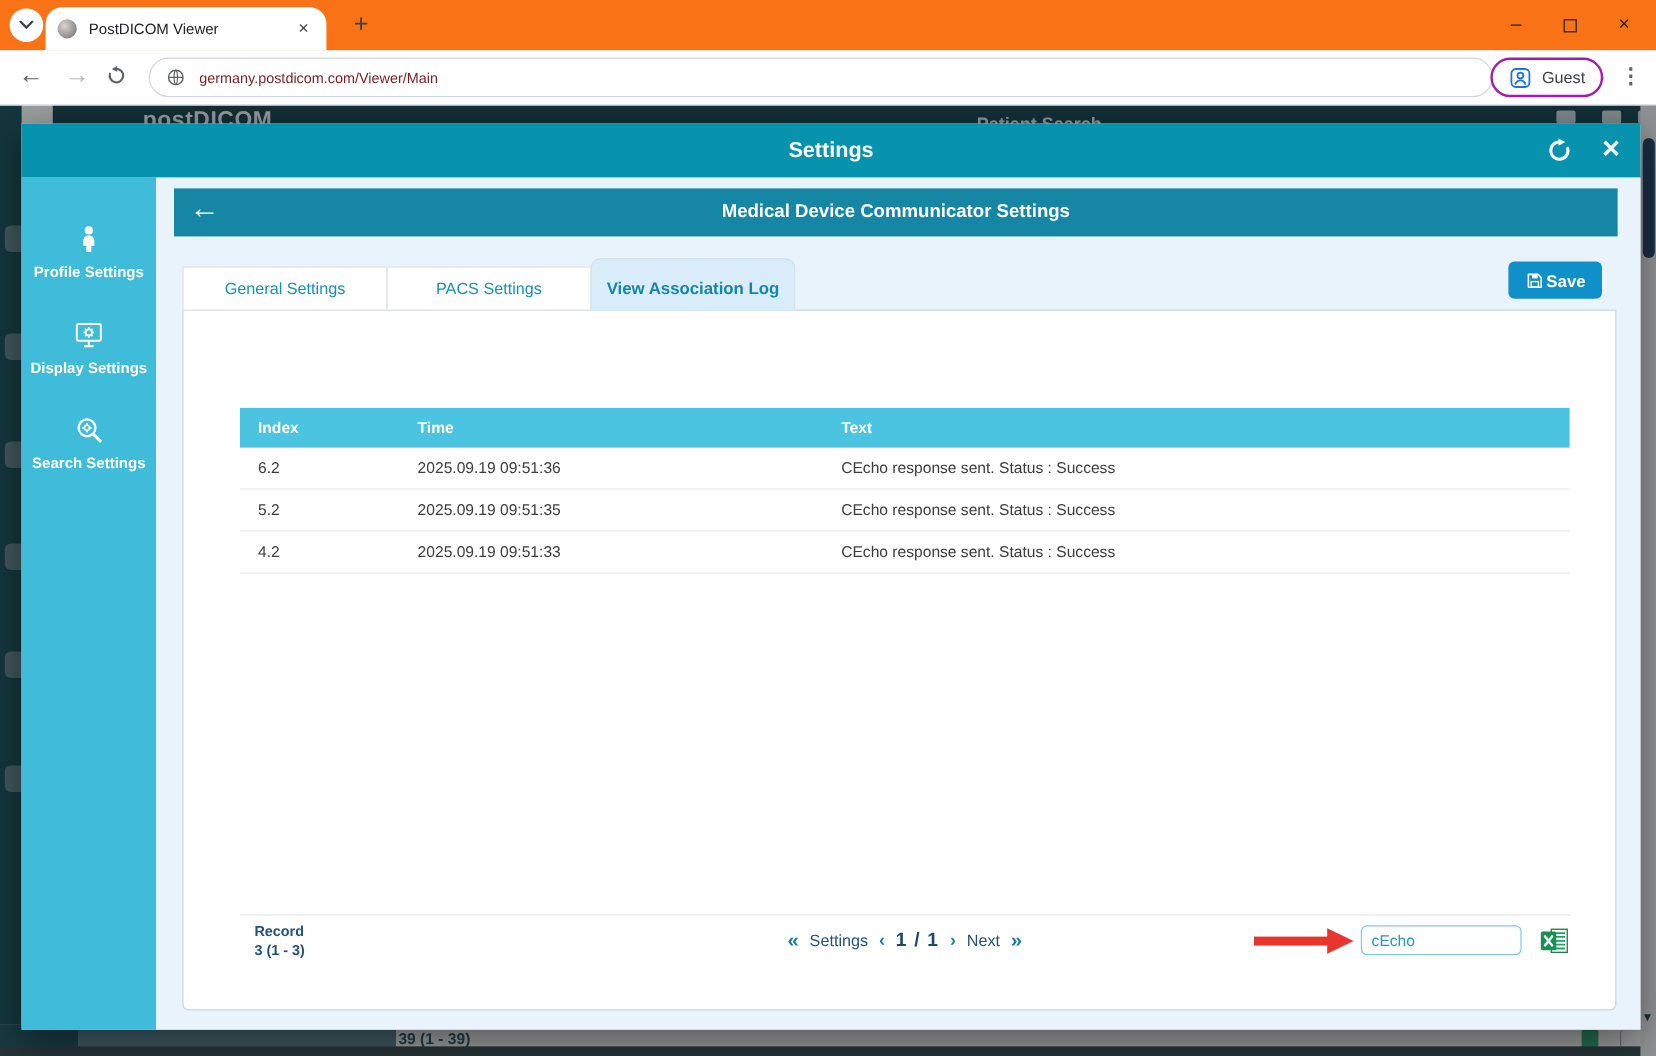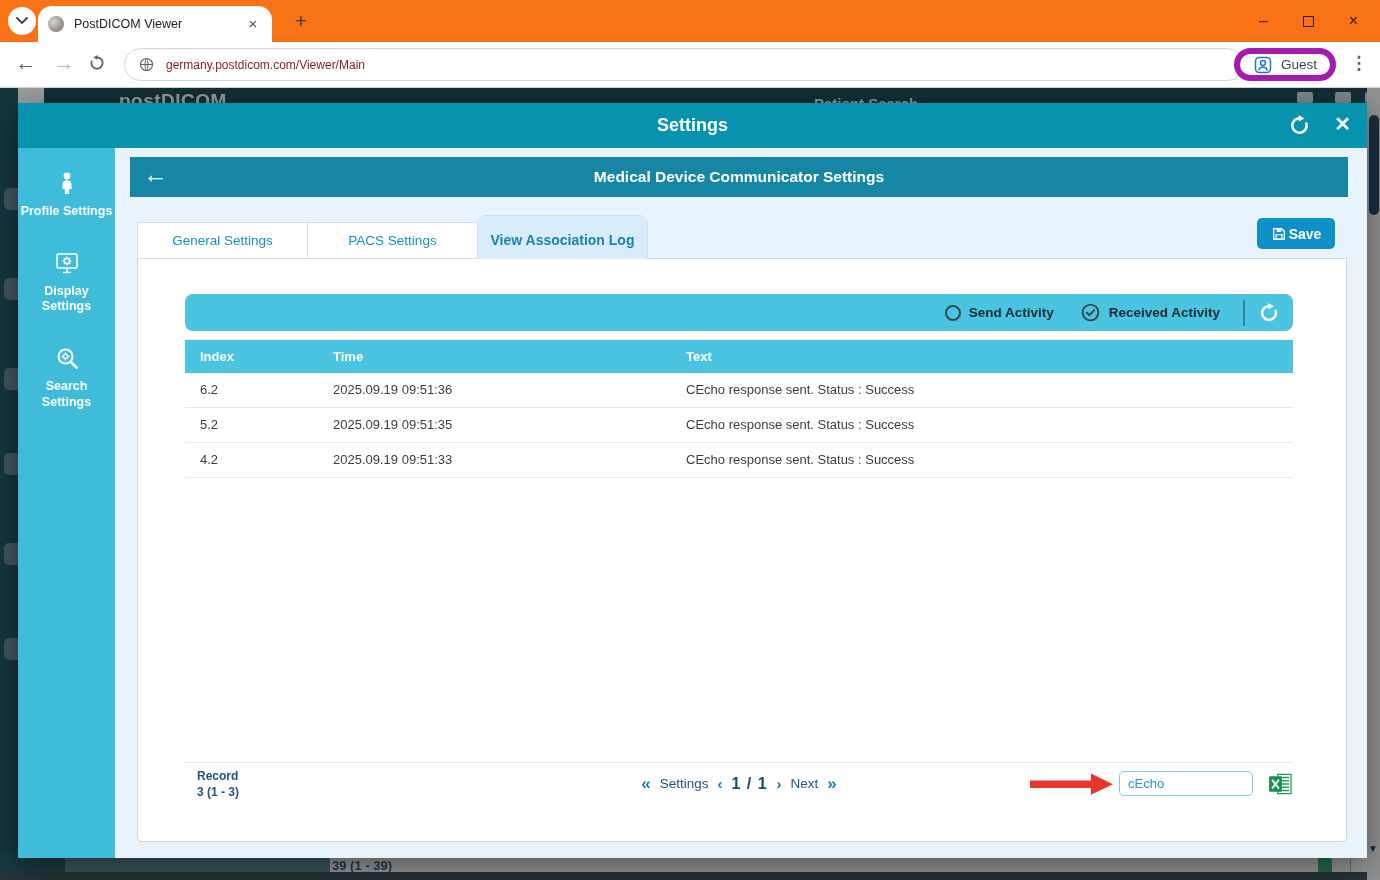--- a/index.html
+++ b/index.html
@@ -15,21 +15,21 @@
   .tab-title { font-size:12.5px; color:#202124; flex:1; white-space:nowrap; overflow:hidden; }
   .tab-close { width:18px; height:18px; line-height:17px; text-align:center; font-size:15px; color:#45484d; border-radius:50%; }
   .newtab-btn { position:absolute; left:288px; top:8px; width:26px; height:26px; font-size:21px; line-height:25px; text-align:center; color:#3c4043; }
   .win-controls { position:absolute; right:4px; top:0; height:42px; display:flex; align-items:center; }
   .win-btn { width:45px; height:32px; display:flex; align-items:center; justify-content:center; font-size:16px; color:#202124; }
   .win-max { width:11px; height:11px; border:1.5px solid #202124; }
   .toolbar { position:absolute; left:0; top:42px; width:1380px; height:46px; background:#fff; border-bottom:1px solid #ccd1d8; }
   .nav-glyph { position:absolute; top:9px; font-size:21px; color:#5f6368; width:28px; text-align:center; }
   .url-bar { position:absolute; left:124px; top:6px; width:1120px; height:33px; border:1px solid #d2d5db; border-radius:17px; background:#fff; display:flex; align-items:center; padding-left:13px; gap:11px; }
   .url-text { font-size:12px; color:#7f1d1d; }
-  .guest-btn { position:absolute; right:44px; top:6px; height:33px; border:6px solid #a21caf; border-radius:17px; display:flex; align-items:center; padding:0 13px; gap:8px; background:#fff; }
+  .guest-btn { position:absolute; right:44px; top:6px; height:33px; border:2px solid #a21caf; border-radius:17px; display:flex; align-items:center; padding:0 13px; gap:8px; background:#fff; }
   .guest-label { font-size:13.5px; color:#3c4043; }
   .menu-dots { position:absolute; right:12px; top:10px; font-size:18px; font-weight:bold; color:#5f6368; }
 
   
   .page { position:absolute; left:0; top:88px; width:1380px; height:792px; background:#f4f6f7; overflow:hidden; }
   .bg-header { position:absolute; left:0; top:0; width:1380px; height:16px; background:#0a3a47; overflow:visible;margin-left:44px; }
   .bg-logo { position:absolute; left:75px; top:2px; font-size:19px; font-weight:bold; color:#eaf2f4; letter-spacing:.5px; }
   .bg-title { position:absolute; left:770px; top:7px; font-size:15px; font-weight:bold; color:#dfe9ee; }
   .bg-hicon { position:absolute; top:4px; width:16px; height:11px; border-radius:2px; background:rgba(226,238,243,.85); }
   .bg-rail { position:absolute; left:0; top:0; width:18px; height:792px; background:#0d4553; overflow:hidden; }
@@ -47,21 +47,21 @@
   .overlay { position:absolute; left:0; top:0; width:1380px; height:792px; background:rgba(33,33,33,.42); z-index:2; }
 
   
   .modal { position:absolute; left:18px; top:15px; width:1349px; height:755px; z-index:3; box-shadow:0 8px 30px rgba(0,0,0,.45); background:#e9f3fb; }
   .modal-top { position:absolute; left:0; top:0; width:100%; height:45px; background:var(--modal-teal,#0792ae); }
   .modal-title { text-align:center; line-height:45px; font-size:18px; font-weight:bold; color:#fff; }
   .m-refresh { position:absolute; right:56px; top:11px; }
   .m-close { position:absolute; right:16px; top:9px; font-size:20px; font-weight:bold; color:#fff; }
   .modal-body { position:absolute; left:0; top:45px; width:100%; height:710px; display:flex; }
 
-  .sidebar { width:97px; background:var(--sidebar-teal,#3fbcd9); padding-top:12px; flex:none; }
+  .sidebar { width:112px; background:var(--sidebar-teal,#3fbcd9); padding-top:28px; flex:none; }
   .side-item { margin-bottom:10px; padding:10px 2px; text-align:center; color:#fff; font-size:12.5px; font-weight:bold; line-height:1.25; }
   .side-item svg { margin:0 auto 8px; }
   .side-item.active { background:var(--sidebar-active,#1b86a2); }
 
   .content { flex:1; position:relative; background:#e9f3fb; }
   .content-header { position:absolute; left:15px; right:19px; top:9px; height:40px; background:var(--header-teal,#1587a5); }
   .ch-title { text-align:center; line-height:40px; font-size:15.5px; font-weight:bold; color:#fff; }
   .back-arrow { position:absolute; left:13px; top:3px; font-size:25px; font-weight:bold; color:#fff; }
 
   .tabs-row { position:absolute; left:22px; right:20px; top:67px; height:44px; display:flex; align-items:flex-end; z-index:2; }
@@ -236,40 +236,20 @@
                 <path d="M4 4h12l4 4v12H4z" fill="none" stroke="#fff" stroke-width="2" stroke-linejoin="round"></path>
                 <rect x="8.5" y="4.5" width="7" height="4.5" fill="#fff"></rect>
                 <rect x="7.5" y="13" width="9" height="6.5" fill="none" stroke="#fff" stroke-width="1.8"></rect>
               </svg>
             <span>Save</span>
           </div>
         </div>
 
         <div class="panel">
 
-          <div class="activity-bar">
-            <div class="radio-opt">
-              <span class="radio-circle"></span>
-              <span>Send Activity</span>
-            </div>
-            <div class="radio-opt">
-              <svg class="radio-check" width="21" height="21" viewBox="0 0 24 24" fill="none" stroke="#37474f">
-                  <circle cx="12" cy="12" r="9" stroke-width="2.2"></circle>
-                  <path d="M7.8 12.3l2.8 2.8 5.6-5.8" stroke-width="2.2" stroke-linecap="round" stroke-linejoin="round"></path>
-                </svg>
-              <span>Received Activity</span>
-            </div>
-            <span class="vdiv"></span>
-            <span>
-              <svg width="22" height="22" viewBox="0 0 24 24">
-                  <path d="M12 4.5a7.5 7.5 0 1 1-7.2 5.4" fill="none" stroke="#fff" stroke-width="2.7" stroke-linecap="round" transform="scale(-1,1) translate(-24,0)"></path>
-                  <polygon points="11.2,1.3 17.4,4.6 11.2,7.9" fill="#fff"></polygon>
-                </svg>
-            </span>
-          </div>
 
           <div class="log-table">
             <div class="lt-head">
               <div>Index</div>
               <div>Time</div>
               <div>Text</div>
             </div>
             <div class="lt-row">
               <div>6.2</div>
               <div>2025.09.19 09:51:36</div>

